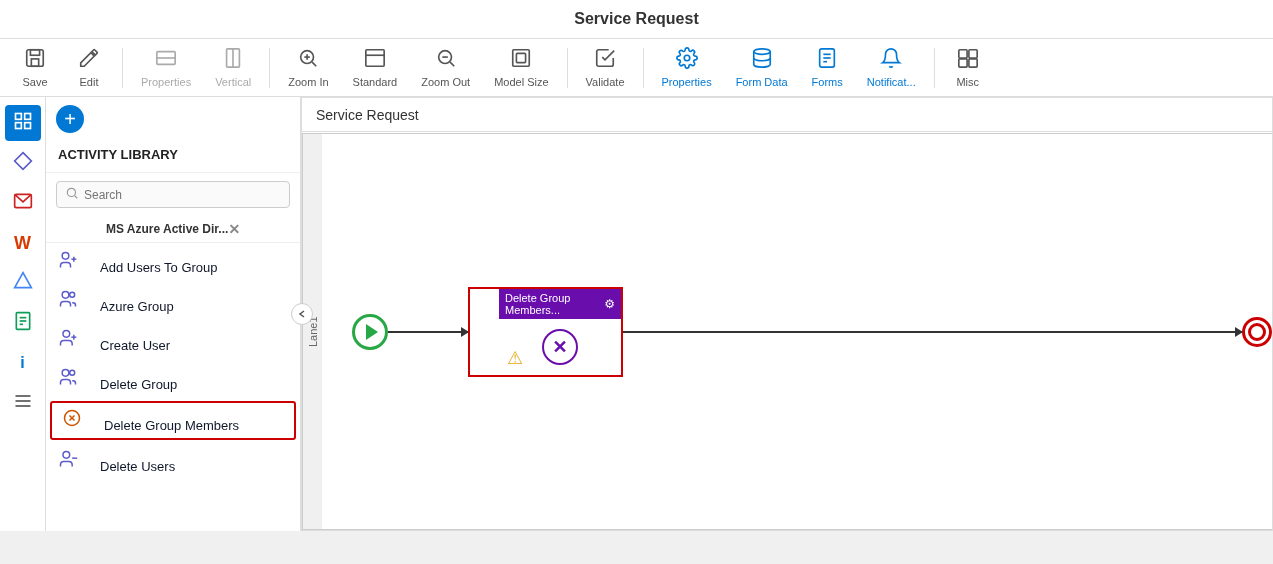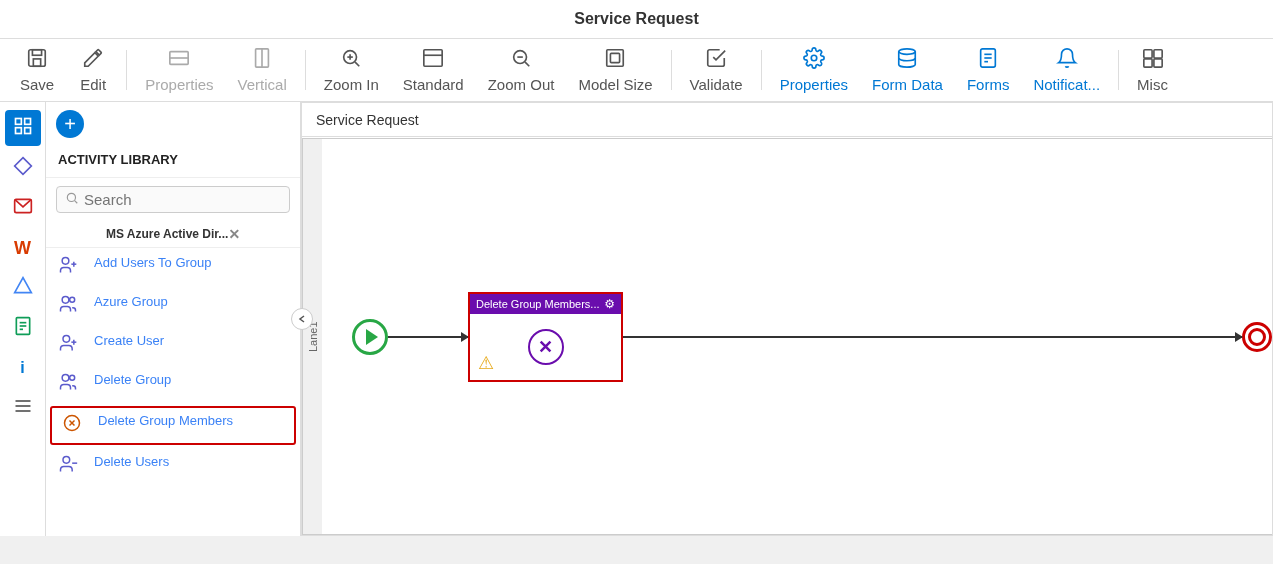--- a/index.html
+++ b/index.html
@@ -25,21 +25,21 @@
       border-bottom: 1px solid #ddd;
       gap: 4px;
     }
     .toolbar-item {
       display: flex;
       flex-direction: column;
       align-items: center;
       padding: 4px 10px;
       cursor: pointer;
       color: #555;
-      font-size: 15px;
+      font-size: 11px;
       min-width: 50px;
       border-radius: 3px;
     }
     .toolbar-item .tb-icon { font-size: 20px; margin-bottom: 2px; color: #555; }
     .toolbar-item.active { color: #0078d4; }
     .toolbar-item.active .tb-icon { color: #0078d4; }
     .toolbar-sep { width: 1px; height: 40px; background: #ddd; margin: 0 4px; }
 
     
     #main-layout {
@@ -96,32 +96,32 @@
       align-items: center;
       border: 1px solid #ccc;
       border-radius: 4px;
       padding: 4px 8px;
       background: #fafafa;
     }
     #search-box input {
       border: none;
       background: transparent;
       outline: none;
-      font-size: 15px;
+      font-size: 12px;
       color: #999;
       width: 100%;
     }
     #search-box .search-ico { color: #999; margin-right: 5px; font-size: 14px; }
     .activity-item {
       display: flex;
-      align-items: flex-start;
+      align-items: flex-end;
       padding: 7px 12px;
       cursor: pointer;
-      color: #3b82f6;
-      gap: 16px;
+      color: #0f172a;
+      gap: 22px;
       border-radius: 0;
     }
     .activity-item.selected {
       border: 2px solid #cc0000;
       background: #fff;
       margin: 2px 4px;
       border-radius: 3px;
       padding: 5px 10px;
     }
     .activity-item .ai-icon { color: #5b5bcc; font-size: 18px; flex-shrink: 0; }
@@ -253,20 +253,21 @@
     
     .flow-node {
       border: 2px solid #cc0000;
       background: #fff;
       width: 155px;
       min-height: 90px;
       flex-shrink: 0;
       position: relative;
       display: flex;
       flex-direction: column;
+      padding-left: 29px;
     }
     .flow-node-header {
       background: #6a0dad;
       color: #fff;
       font-size: 11px;
       padding: 3px 6px;
       display: flex;
       align-items: center;
       justify-content: space-between;
     }

